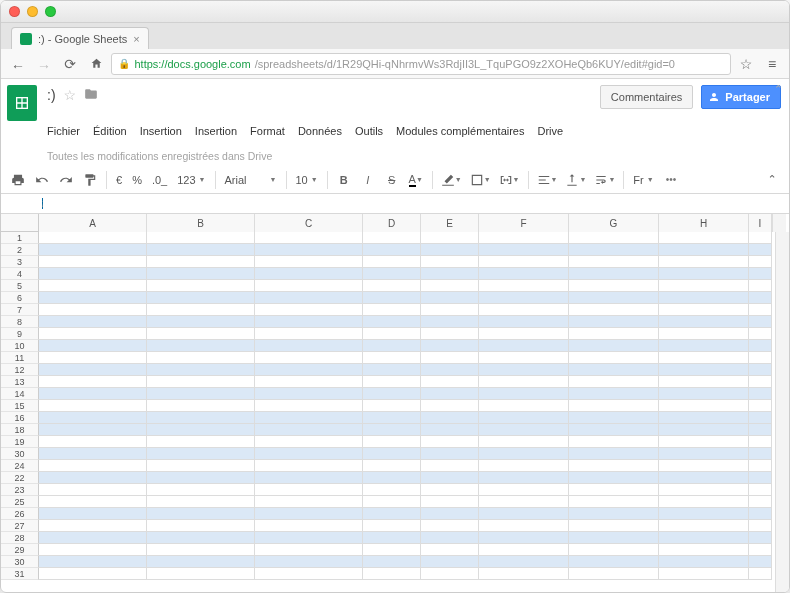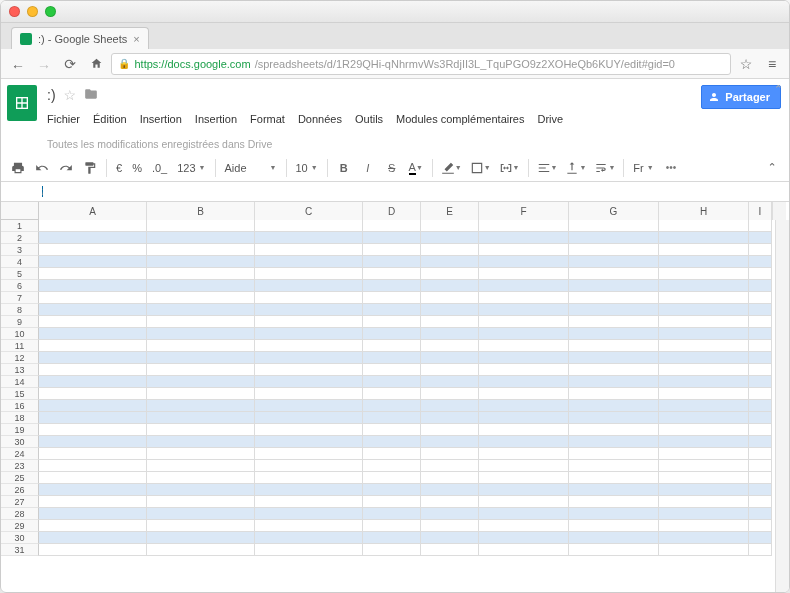--- a/index.html
+++ b/index.html
@@ -95,21 +95,21 @@
   display:flex; align-items:center; justify-content:center;
   color:#fff; font-size:14px;
 }
 .docs-logo svg { fill:#fff; }
 .docs-title-area { flex:1; }
 .docs-title-row { display:flex; align-items:center; gap:8px; height:20px; }
 .doc-title { font-size:14px; color:#444; }
 .star { color:#bbb; font-size:14px; cursor:pointer; }
 .folder-btn { color:#9a9a9a; font-size:13px; cursor:pointer; }
 
-.menubar { display:flex; gap:13px; font-size:11px; color:#333; margin-top:8px; align-items:center; flex-wrap:wrap; }
+.menubar { display:flex; gap:13px; font-size:11px; color:#333; margin-top:20px; align-items:center; flex-wrap:wrap; }
 .menu-item { cursor:pointer; }
 .save-status { color:#a3a3a3; font-size:10.5px; }
 
 .header-right { display:flex; align-items:center; gap:8px; }
 .btn-comments {
   height:24px; padding:0 10px;
   background:#f5f5f5; border:1px solid #d0d0d0; border-radius:2px;
   font-size:11px; color:#555; cursor:pointer; display:flex; align-items:center;
 }
 .btn-share {
@@ -226,20 +226,23 @@
         <span class="menu-item">Insertion</span>
         <span class="menu-item">Format</span>
         <span class="menu-item">Données</span>
         <span class="menu-item">Outils</span>
         <span class="menu-item">Modules complémentaires</span>
         <span class="menu-item">Drive</span>
         <span class="save-status">Toutes les modifications enregistrées dans Drive</span>
     </div>
   </div>
   <div class="header-right">
+    <div class="btn-comments">
+      <span>Commentaires</span>
+    </div>
     <div class="btn-share">
       <svg class="person" viewBox="0 0 24 24">
           <path fill="#fff" d="M12 12c2.2 0 4-1.8 4-4s-1.8-4-4-4-4 1.8-4 4 1.8 4 4 4zm0 2c-2.7 0-8 1.3-8 4v2h16v-2c0-2.7-5.3-4-8-4z"></path>
         </svg>
       <span>Partager</span>
     </div>
   </div>
 </div>
 <span class="header-arrow">⌃</span>
 
@@ -267,21 +270,21 @@
   <span class="tsep"></span>
   <span class="tlabel">€</span>
   <span class="tlabel">%</span>
   <span class="tlabel">.0_</span>
   <span class="tlabel">
       <span>123</span> 
       <span class="caret">▼</span>
     </span>
   <span class="tsep"></span>
   <span class="tlabel" style="min-width:60px">
-      <span>Aide</span> 
+      <span>Arial</span> 
       <span class="caret" style="margin-left:auto">▼</span>
     </span>
   <span class="tsep"></span>
   <span class="tlabel" style="min-width:30px">
       <span>10</span> 
       <span class="caret">▼</span>
     </span>
   <span class="tsep"></span>
   <span class="tbtn">
       <b>B</b>
@@ -599,20 +602,32 @@
           <div class="cell" style="width: 108px;"></div>
           <div class="cell" style="width: 108px;"></div>
           <div class="cell" style="width: 58px;"></div>
           <div class="cell" style="width: 58px;"></div>
           <div class="cell" style="width: 90px;"></div>
           <div class="cell" style="width: 90px;"></div>
           <div class="cell" style="width: 90px;"></div>
           <div class="cell" style="width: 23px;"></div>
         </div>
         <div class="row">
+          <div class="rownum">22</div>
+          <div class="cell stripe" style="width: 108px;"></div>
+          <div class="cell stripe" style="width: 108px;"></div>
+          <div class="cell stripe" style="width: 108px;"></div>
+          <div class="cell stripe" style="width: 58px;"></div>
+          <div class="cell stripe" style="width: 58px;"></div>
+          <div class="cell stripe" style="width: 90px;"></div>
+          <div class="cell stripe" style="width: 90px;"></div>
+          <div class="cell stripe" style="width: 90px;"></div>
+          <div class="cell stripe" style="width: 23px;"></div>
+        </div>
+        <div class="row">
           <div class="rownum">23</div>
           <div class="cell" style="width: 108px;"></div>
           <div class="cell" style="width: 108px;"></div>
           <div class="cell" style="width: 108px;"></div>
           <div class="cell" style="width: 58px;"></div>
           <div class="cell" style="width: 58px;"></div>
           <div class="cell" style="width: 90px;"></div>
           <div class="cell" style="width: 90px;"></div>
           <div class="cell" style="width: 90px;"></div>
           <div class="cell" style="width: 23px;"></div>

